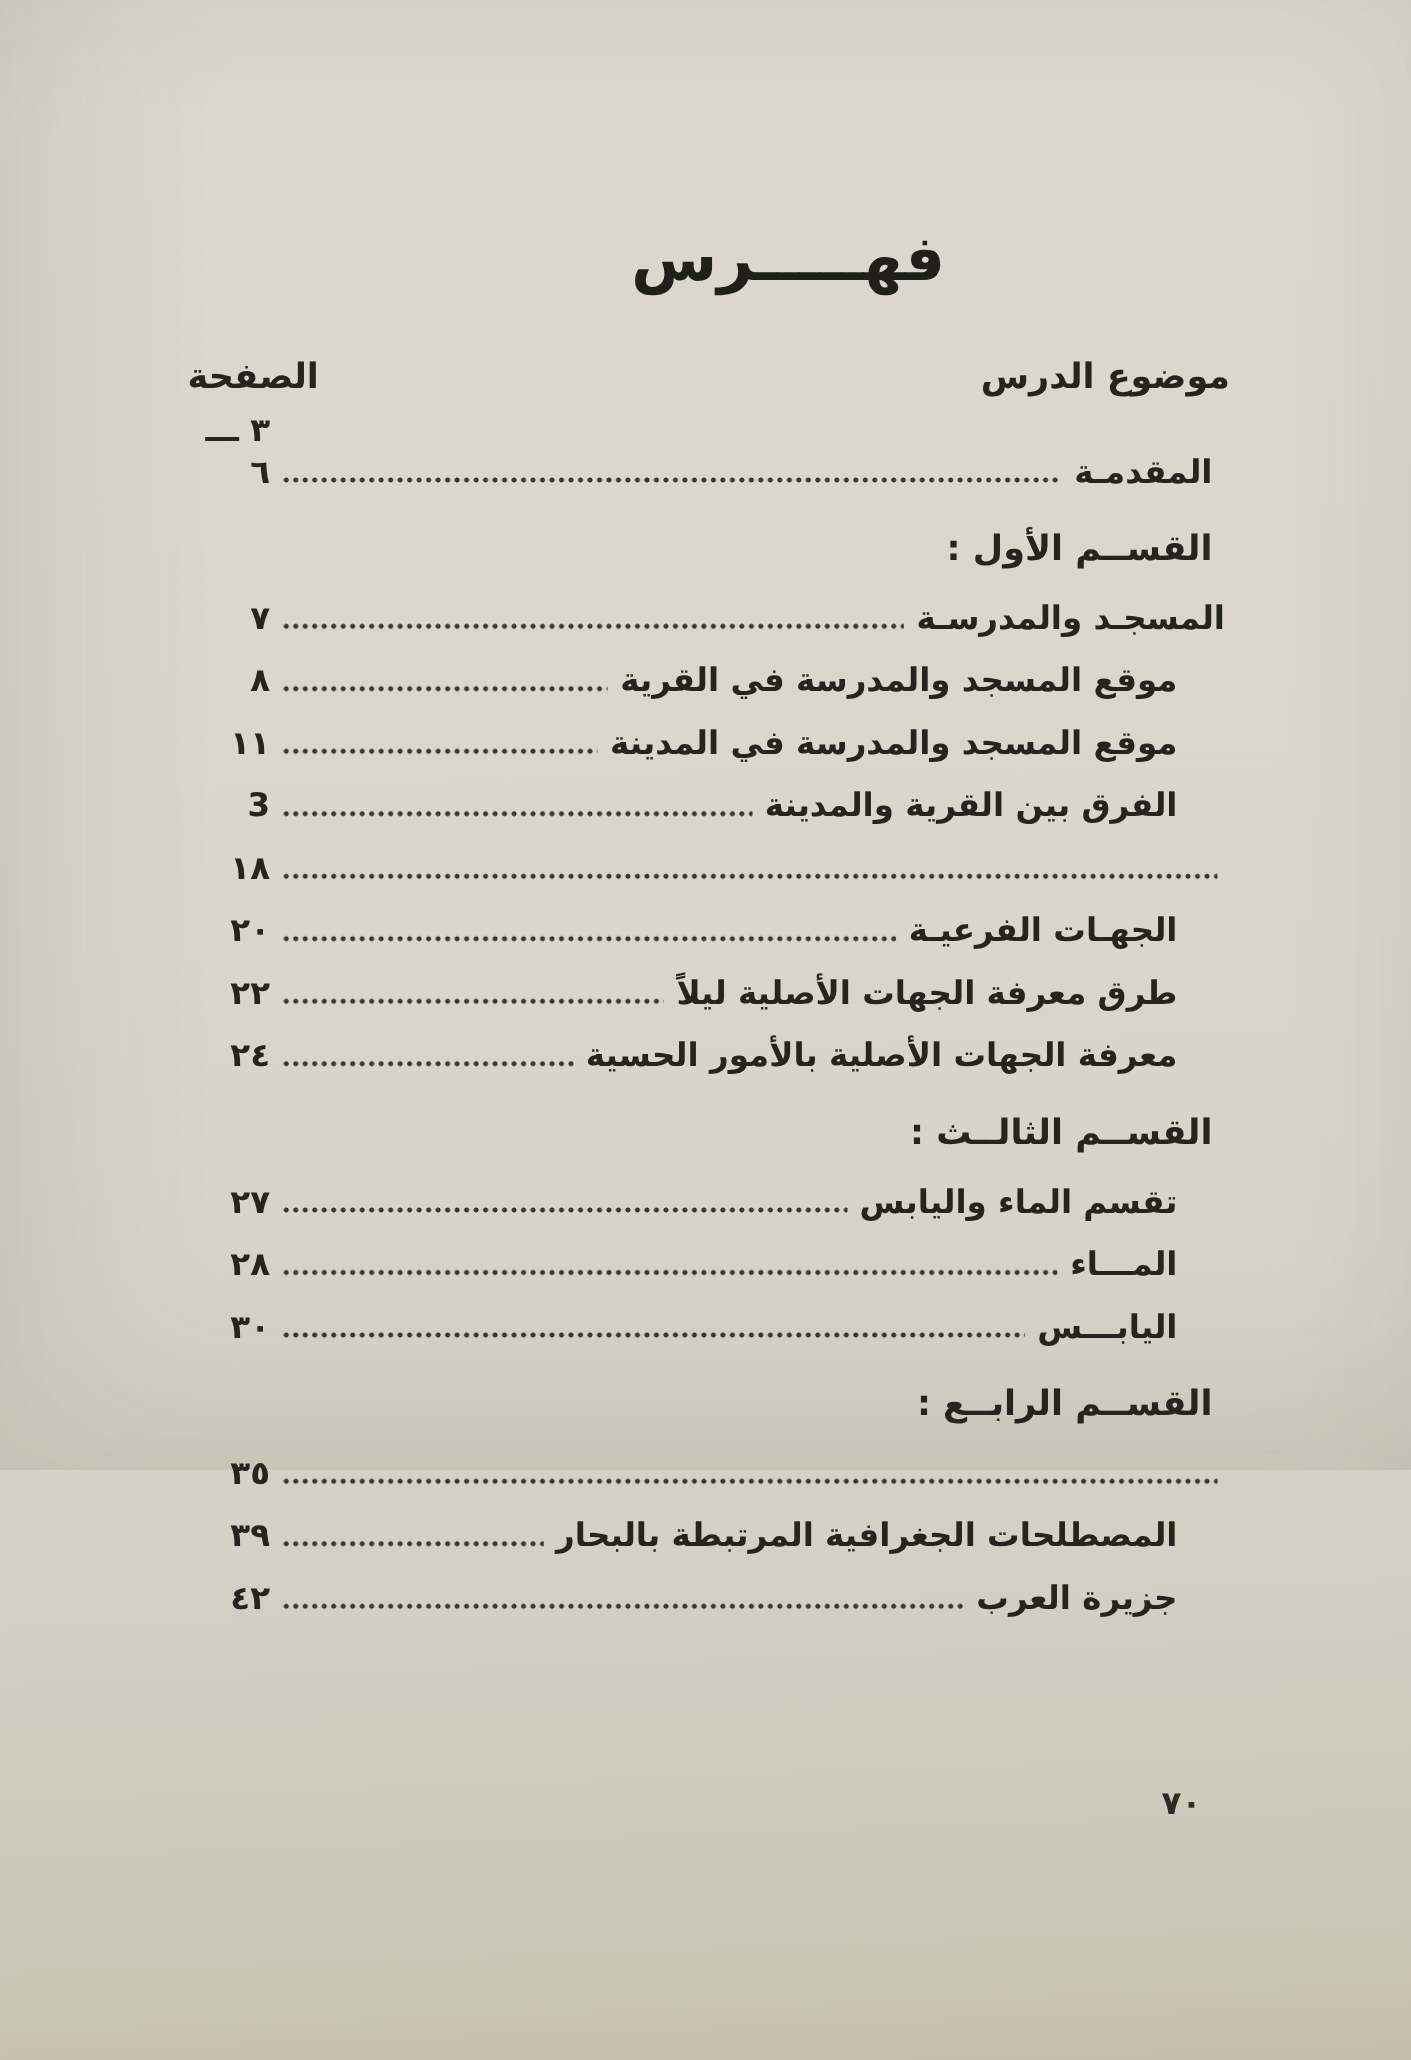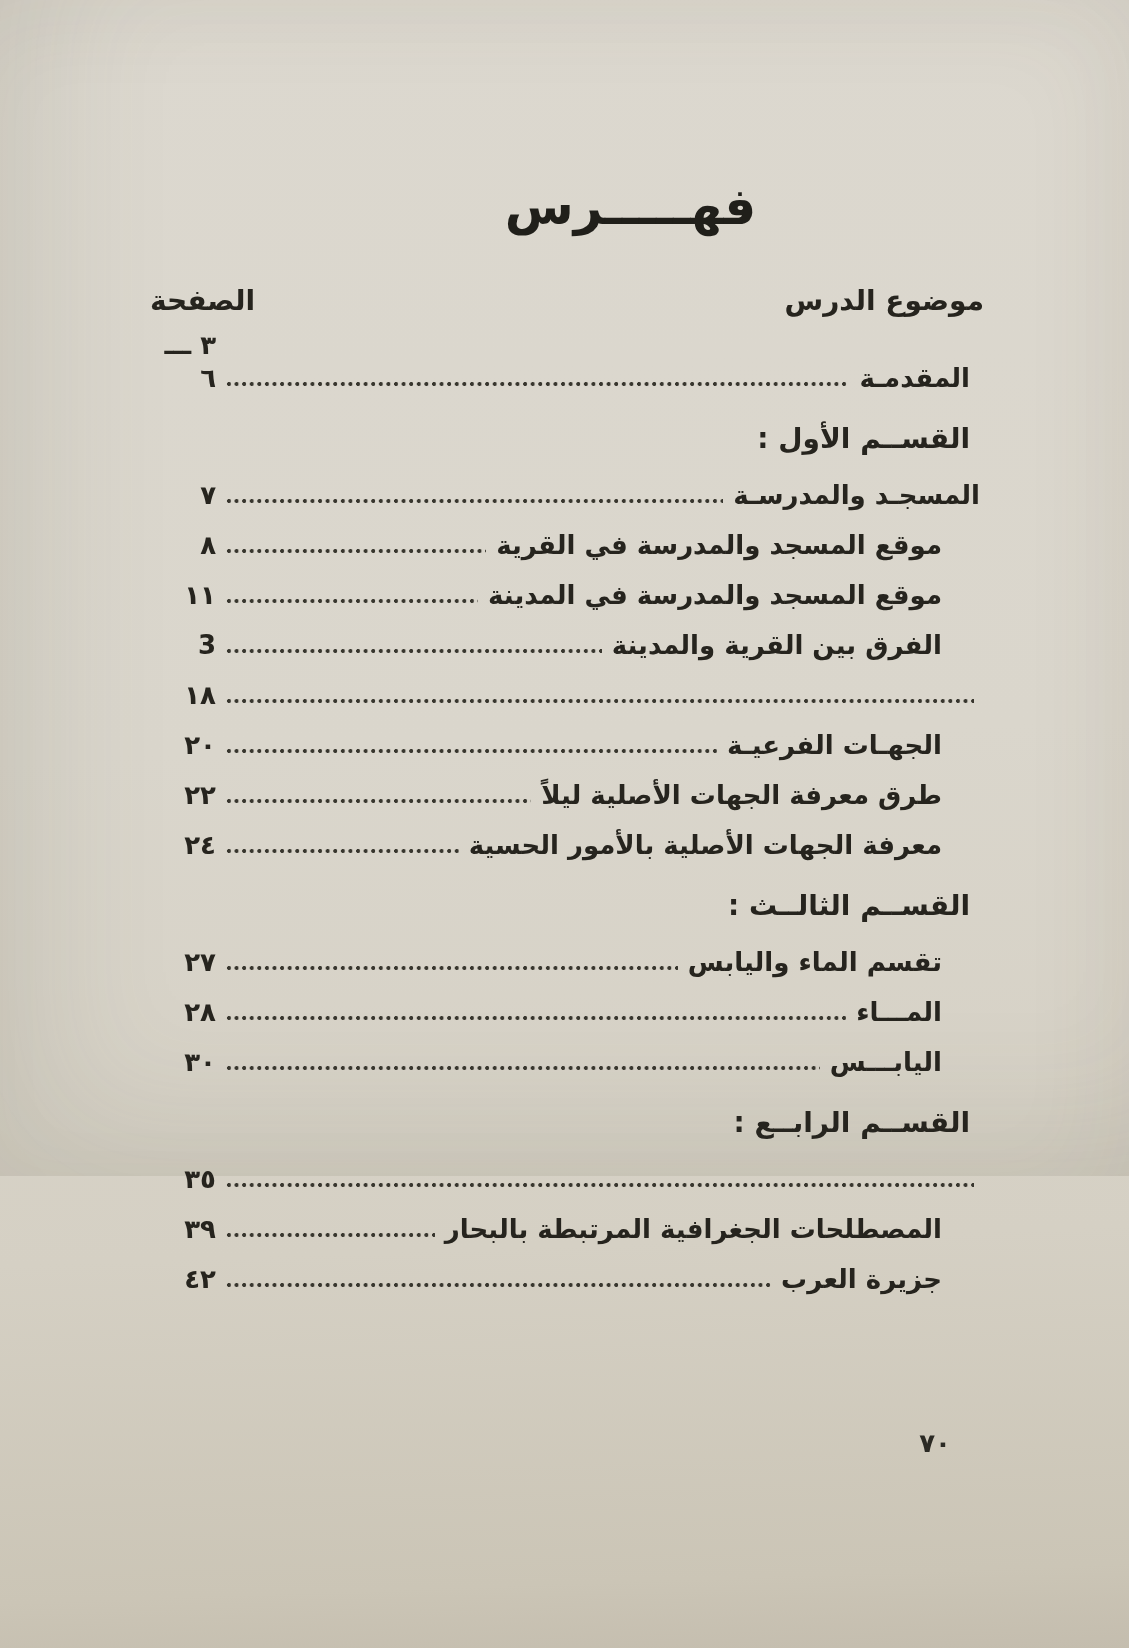--- a/index.html
+++ b/index.html
@@ -77,21 +77,21 @@
     font-size: 28px;
     font-weight: bold;
     padding-right: 14px;
     margin: 26px 0 22px 0;
     line-height: 36px;
   }
   .section.gap-large { margin-top: 88px; }
   .folio {
     position: absolute;
     top: 1428px;
-    right: 178px;
+    right: 168px;
     font-size: 26px;
     font-weight: bold;
     letter-spacing: 4px;
     color: #2b2a24;
   }
 </style>
 </head>
 <body>
 
 <div class="page">

